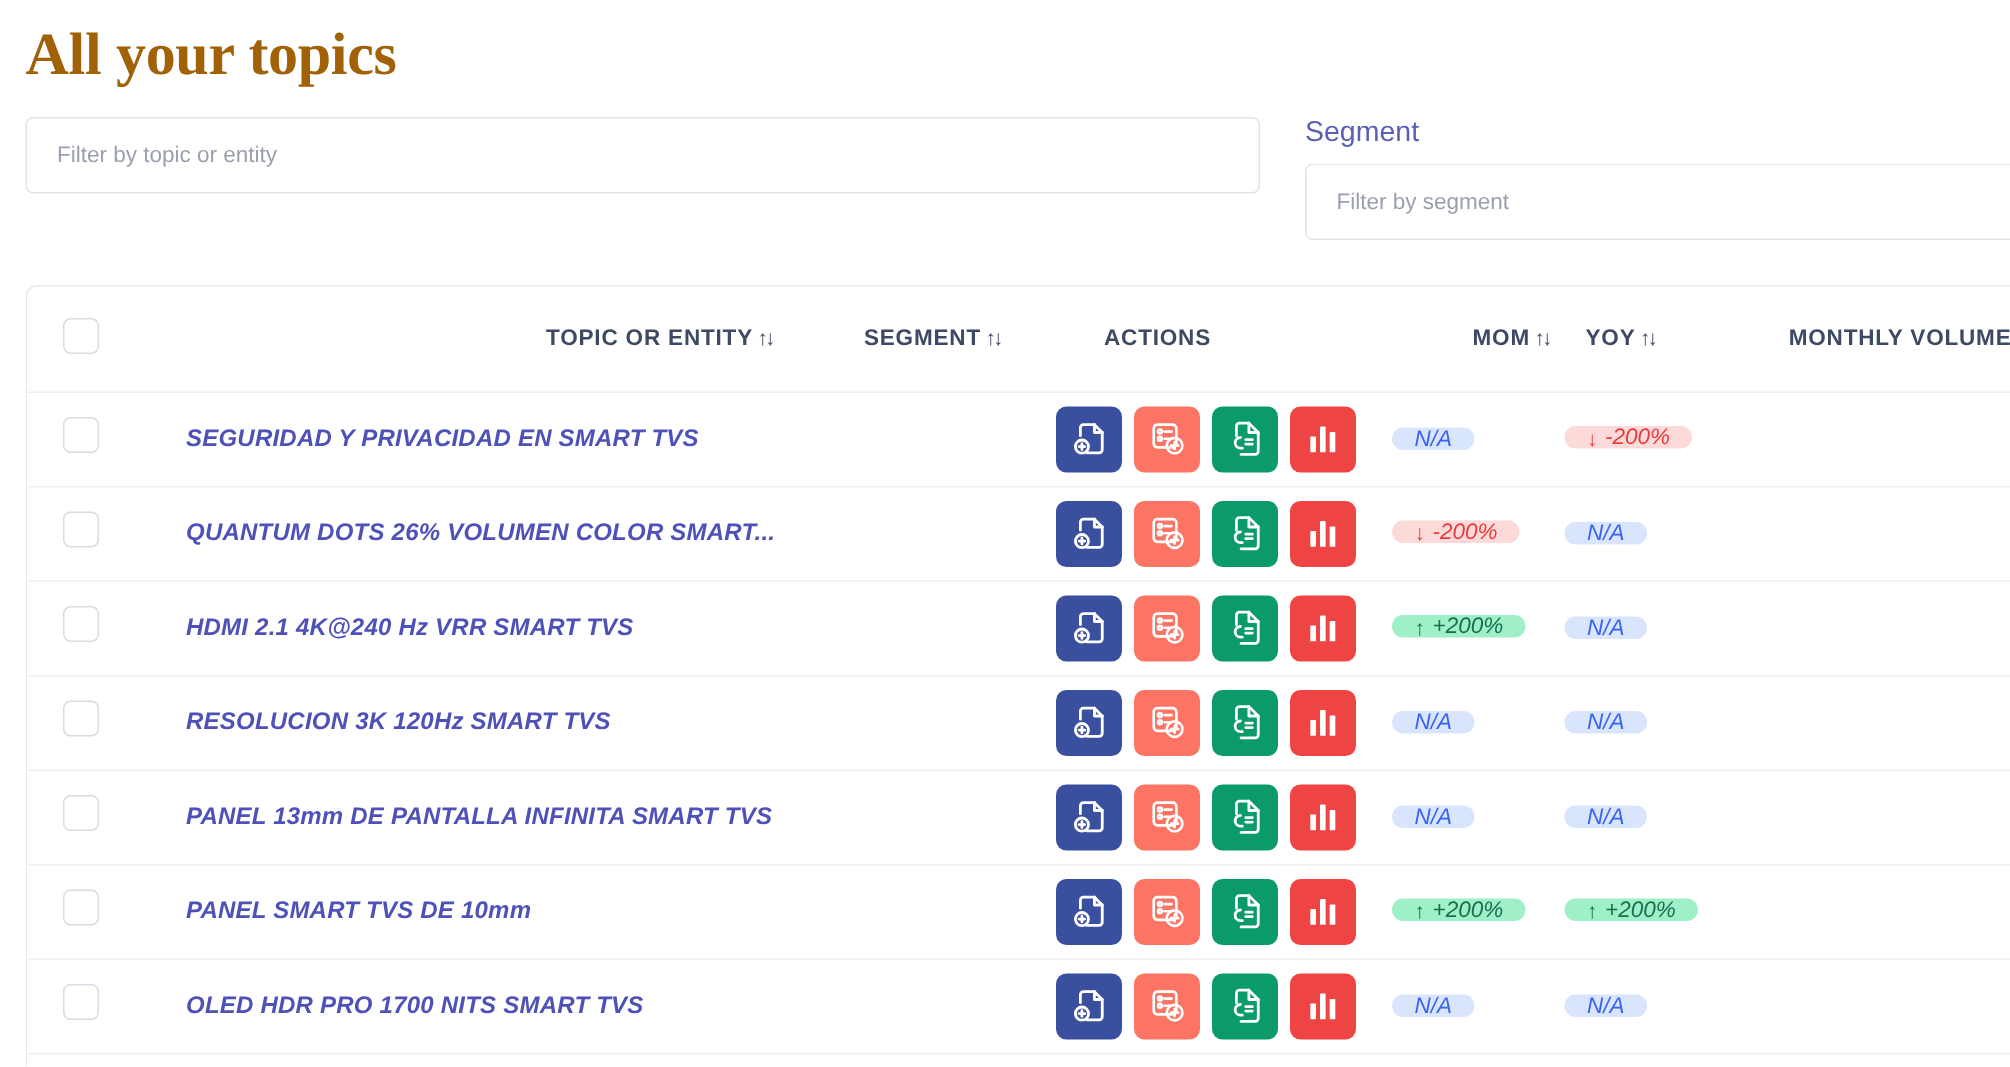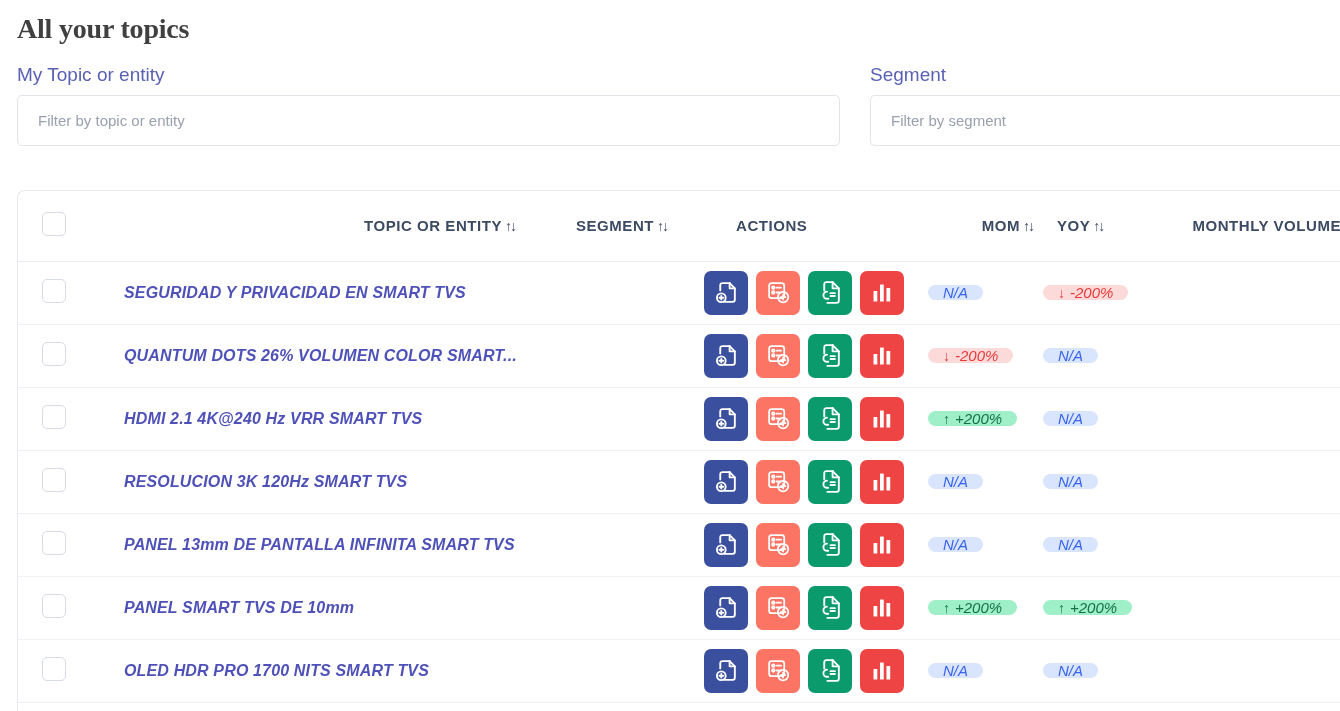--- a/index.html
+++ b/index.html
@@ -16,23 +16,23 @@
   .page {
     position: relative;
     width: 1340px;
     height: 711px;
     padding: 0;
   }
 
   
   .page-title {
     font-family: "Liberation Serif", serif;
-    font-size: 28px;
+    font-size: 40px;
     font-weight: 700;
-    color: #404040;
+    color: #a16207;
     letter-spacing: -0.2px;
     margin: 12px 0 0 17px;
     line-height: 1.2;
   }
 
   
   .filters {
     display: flex;
     align-items: flex-start;
     margin-top: 18px;
@@ -202,21 +202,20 @@
 </head>
 <body>
 
 <div class="page">
 
   <h1 class="page-title">All your topics</h1>
 
   <div class="filters">
 
     <div class="filter-group topic">
-      <label class="filter-label">My Topic or entity</label>
       <input class="filter-input" type="text" placeholder="Filter by topic or entity" style="">
     </div>
 
     <div class="filter-group segment">
       <label class="filter-label">Segment</label>
       <input class="filter-input" type="text" placeholder="Filter by segment" style="">
     </div>
 
   </div>
 

